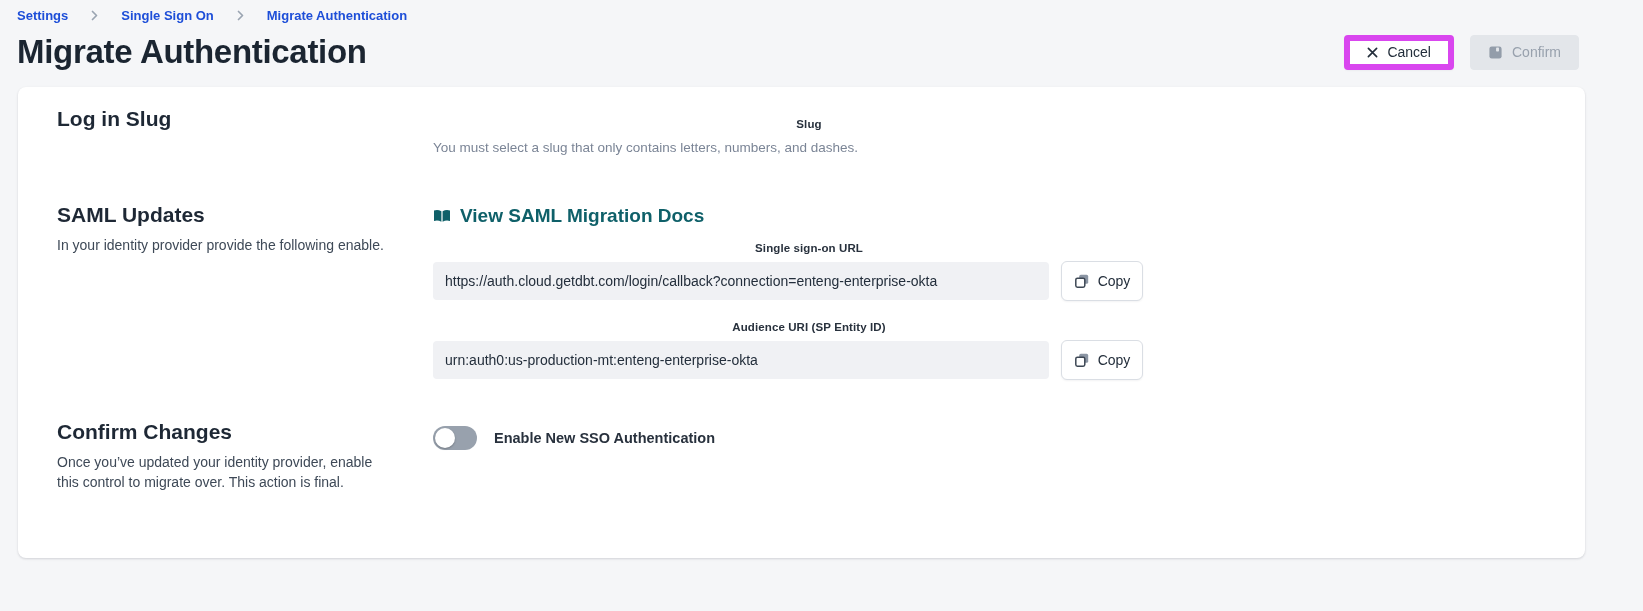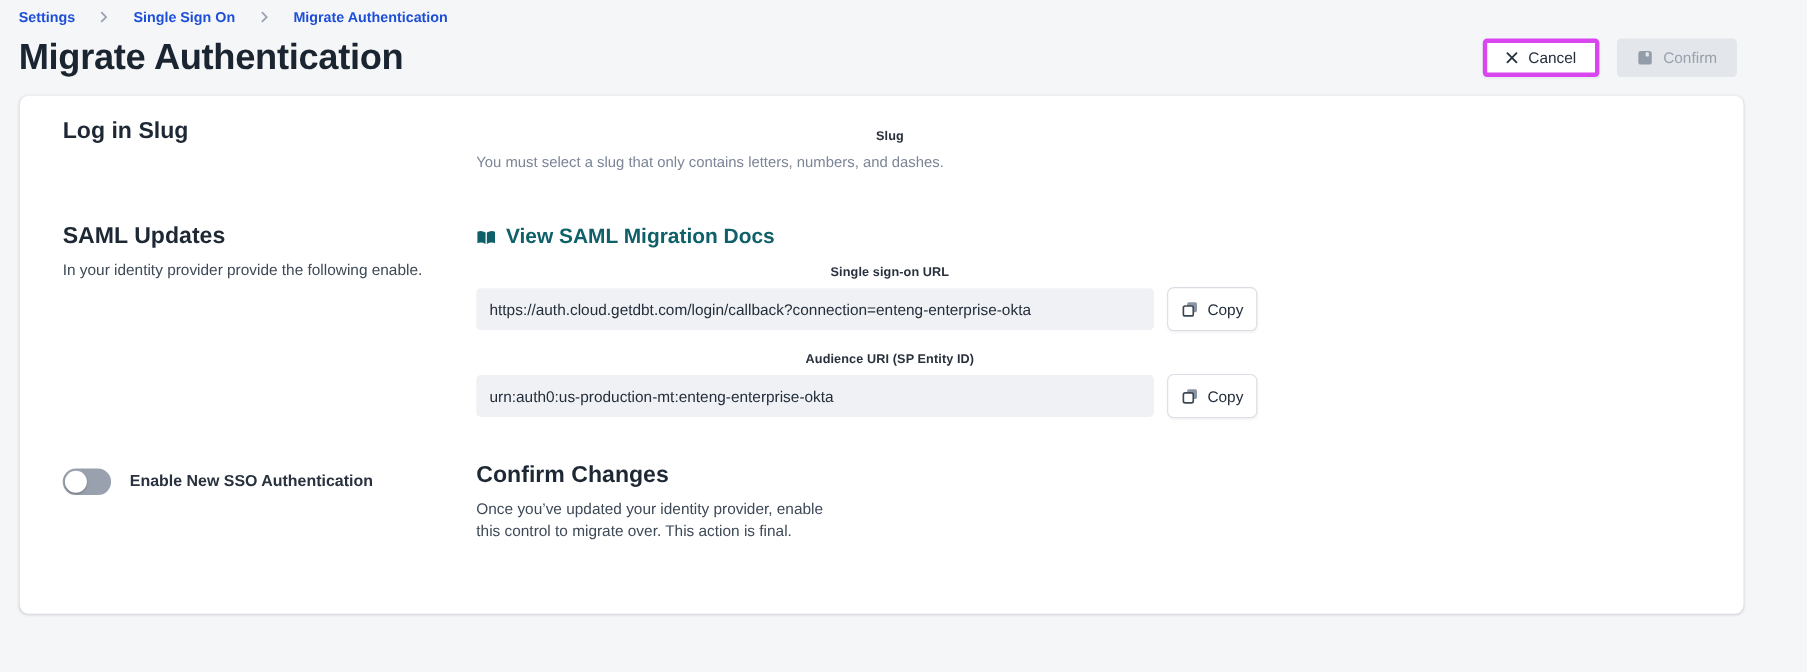--- a/index.html
+++ b/index.html
@@ -16,21 +16,21 @@
   .breadcrumb .crumb { cursor: pointer; }
   .crumb-sep { display: inline-flex; align-items: center; }
   .header-row { display: flex; align-items: center; justify-content: space-between; margin-top: 10px; }
   .page-title { font-size: 33px; font-weight: 700; color: #1b2531; letter-spacing: -0.3px; }
   .header-actions { display: flex; align-items: center; gap: 16px; }
   .btn {
     display: inline-flex; align-items: center; justify-content: center; gap: 9px;
     height: 35px; padding: 0 17px; font-size: 14px; font-weight: 400;
     border-radius: 4px; cursor: pointer; font-family: inherit;
   }
-  .btn-cancel { background: #ffffff; border: 4px solid #d946ef; color: #232e3b; box-shadow: 0 1px 2px rgba(16,24,40,.04); }
+  .btn-cancel { background: #ffffff; border: 6px solid #d946ef; color: #232e3b; box-shadow: 0 1px 2px rgba(16,24,40,.04); }
   .btn-confirm { background: #e3e6ea; border: 1px solid #e3e6ea; color: #98a1ad; cursor: default; }
   
   .card {
     margin: 16px 58px 0 18px;
     width: 1567px; height: 471px;
     background: #ffffff;
     border-radius: 8px;
     box-shadow: 0 1px 3px rgba(16,24,40,.10), 0 1px 2px rgba(16,24,40,.06);
     padding: 20px 0 0 39px;
   }
@@ -175,26 +175,26 @@
             </svg>
           </span>
           <span>Copy</span>
         </button>
       </div>
     </div>
   </div>
 
   <div class="section" style="margin-top:40px;">
     <div>
+      <h2 class="section-heading">Confirm Changes</h2>
+      <p class="section-desc">Once you’ve updated your identity provider, enable this control to migrate over. This action is final.</p>
+    </div>
+    <div>
       <div class="toggle-row">
         <div class="toggle" role="switch" aria-checked="false">
           <div class="toggle-knob"></div>
         </div>
         <span class="toggle-label">Enable New SSO Authentication</span>
       </div>
     </div>
-    <div>
-      <h2 class="section-heading">Confirm Changes</h2>
-      <p class="section-desc">Once you’ve updated your identity provider, enable this control to migrate over. This action is final.</p>
-    </div>
   </div>
 
 </div>
 
 </body></html>

